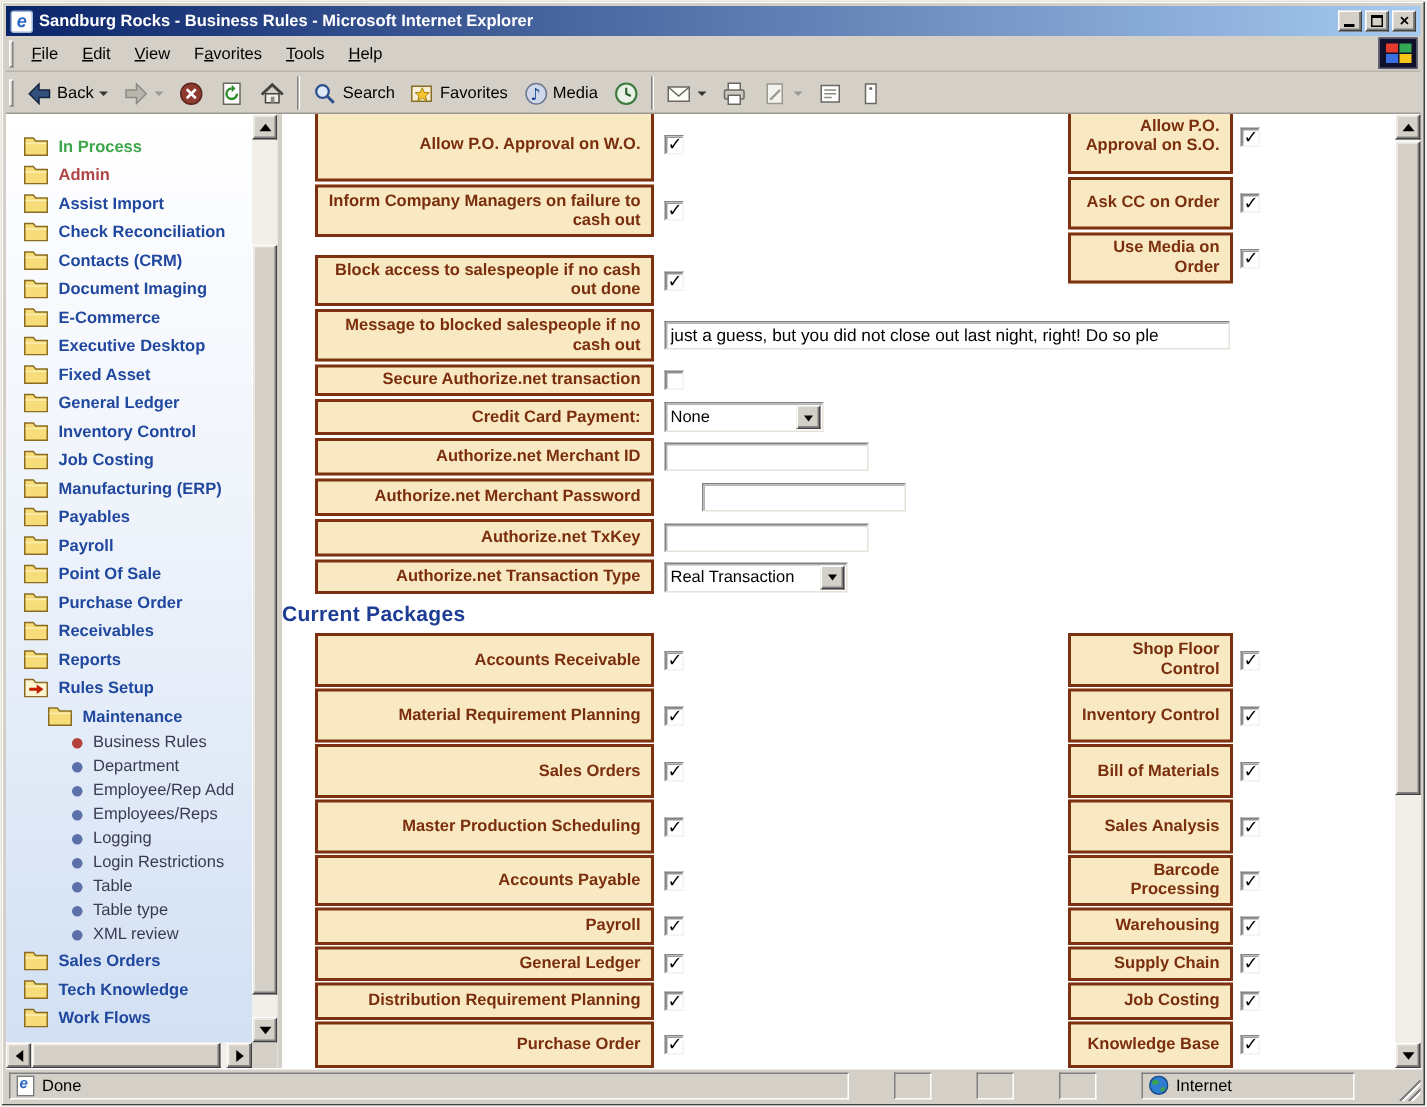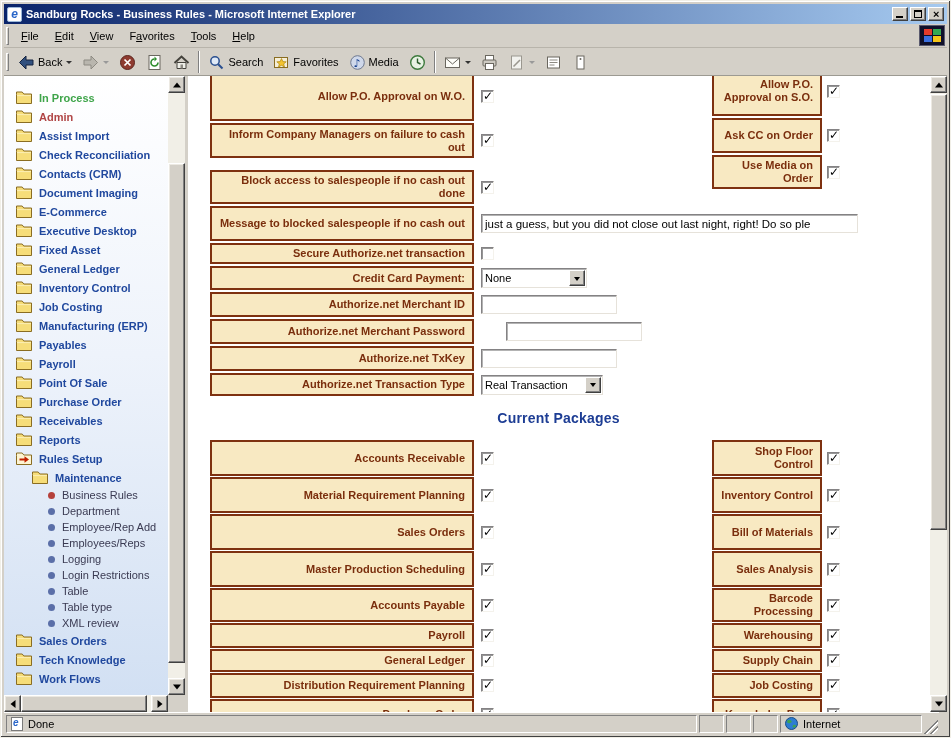--- a/index.html
+++ b/index.html
@@ -70,21 +70,21 @@
   .t-down::after{border-left:4px solid transparent;border-right:4px solid transparent;border-top:5px solid #000;}
   .t-left::after{border-top:4px solid transparent;border-bottom:4px solid transparent;border-right:5px solid #000;}
   .t-right::after{border-top:4px solid transparent;border-bottom:4px solid transparent;border-left:5px solid #000;}
   .sidebar-vscroll{position:absolute;right:0;top:0;bottom:17px;width:17px;background:var(--track);}
   .sidebar-hscroll{position:absolute;left:0;bottom:0;right:17px;height:17px;background:var(--track);}
   .scroll-corner{position:absolute;right:0;bottom:0;width:17px;height:17px;background:var(--chrome);}
   .content-vscroll{position:absolute;right:0;top:0;bottom:0;width:17px;background:var(--track);}
   
   .form-section{position:relative;margin-left:22px;width:700px;}
   .frow{display:flex;align-items:center;margin-bottom:2px;}
-  .lbl{width:264px;height:100%;background:var(--label_bg);border:2px solid var(--label_border);
+  .lbl{width:226px;height:100%;background:var(--label_bg);border:2px solid var(--label_border);
     display:flex;align-items:center;justify-content:flex-end;text-align:right;padding:1px 7px;}
   .lbl span{font-size:11px;font-weight:bold;color:var(--label_text);line-height:13px;}
   #form-left .frow:nth-child(1){height:50px;margin-top:-5px;}
   #form-left .frow:nth-child(2){height:35px;}
   #form-left .frow:nth-child(3){height:34px;margin-top:12px;}
   #form-left .frow:nth-child(4){height:35px;}
   #form-left .frow:nth-child(5){height:21px;}
   #form-left .frow:nth-child(6){height:24px;}
   #form-left .frow:nth-child(7){height:25px;}
   #form-left .frow:nth-child(8){height:25px;gap:25px;}
@@ -103,35 +103,35 @@
     box-shadow:inset 1px 1px 0 rgba(64,64,64,.4);font-family:inherit;font-size:11.5px;padding:0 3px;color:#000;background:#fff;}
   #form-left .frow:nth-child(4) .win-input{width:377px;}
   .select{margin-left:7px;height:20px;width:106px;background:#fff;display:flex;align-items:center;
     border:1px solid;border-color:#848284 #e6e2da #e6e2da #848284;box-shadow:inset 1px 1px 0 rgba(64,64,64,.4);cursor:pointer;}
   .sel-text{flex:1;font-size:11px;padding-left:3px;white-space:nowrap;overflow:hidden;}
   .sel-btn{width:16px;height:16px;margin-right:1px;flex:none;position:relative;background:var(--chrome);
     border:1px solid;border-color:#fff #404040 #404040 #fff;box-shadow:inset -1px -1px 0 #808080;}
   .sel-btn::after{content:"";position:absolute;left:50%;top:55%;transform:translate(-50%,-50%);
     border-left:3px solid transparent;border-right:3px solid transparent;border-top:4px solid #000;}
   #form-left .frow:nth-child(10) .select{width:122px;}
-  .pk-heading{margin:14px 0;width:741px;margin-left:0;text-align:center;font-size:14px;font-weight:bold;
+  .pk-heading{margin:5px 0;width:741px;margin-left:0;text-align:left;font-size:14px;font-weight:bold;
     color:var(--heading);letter-spacing:.2px;}
   .pk-section{position:relative;margin-left:22px;width:700px;}
   .pk-row{display:flex;align-items:center;margin-bottom:1px;}
   .pk-col .pk-row:nth-child(1),.pk-col .pk-row:nth-child(2),.pk-col .pk-row:nth-child(3),.pk-col .pk-row:nth-child(4){height:36px;}
   .pk-col .pk-row:nth-child(5){height:34px;}
   .pk-col .pk-row:nth-child(6){height:25px;}
   .pk-col .pk-row:nth-child(7){height:23px;}
   .pk-col .pk-row:nth-child(8){height:25px;}
   .pk-col .pk-row:nth-child(9){height:31px;}
   .pk-col .pk-row:nth-child(10){height:30px;}
   .pk-col-right{position:absolute;left:502px;top:0;width:180px;}
   
-  .statusbar{position:absolute;left:3px;right:11px;bottom:3px;height:22px;background:var(--chrome);
-    display:flex;align-items:center;padding:0 1px;border-top:1px solid #fff;}
+  .statusbar{position:absolute;left:3px;right:2px;bottom:3px;height:22px;background:var(--chrome);
+    display:flex;align-items:center;padding:0 1px;border-top:1px solid #fff;gap:28px;}
   .pane{height:18px;margin:0 1px;border:1px solid;border-color:#808080 #fff #fff #808080;
     display:flex;align-items:center;font-size:11px;color:#000;padding:0 4px;gap:5px;}
   .pane-done{flex:1;}
   .pane-sm{width:25px;flex:none;}
   .pane-zone{width:142px;flex:none;}
   .grip-resize{width:14px;height:14px;margin-left:1px;align-self:flex-end;
     background:linear-gradient(135deg,transparent 48%, #808080 48%, #808080 55%, #fff 55%, #fff 62%, transparent 62%, transparent 70%, #808080 70%, #808080 77%, #fff 77%, #fff 84%, transparent 84%);}
   .doc-icon{width:12px;height:14px;flex:none;background:#fff;border:1px solid #7a7a7a;position:relative;}
   .doc-icon::after{content:"e";position:absolute;left:1px;top:-1px;font-size:10px;font-style:italic;font-weight:bold;color:#2a66c8;}
 </style>

